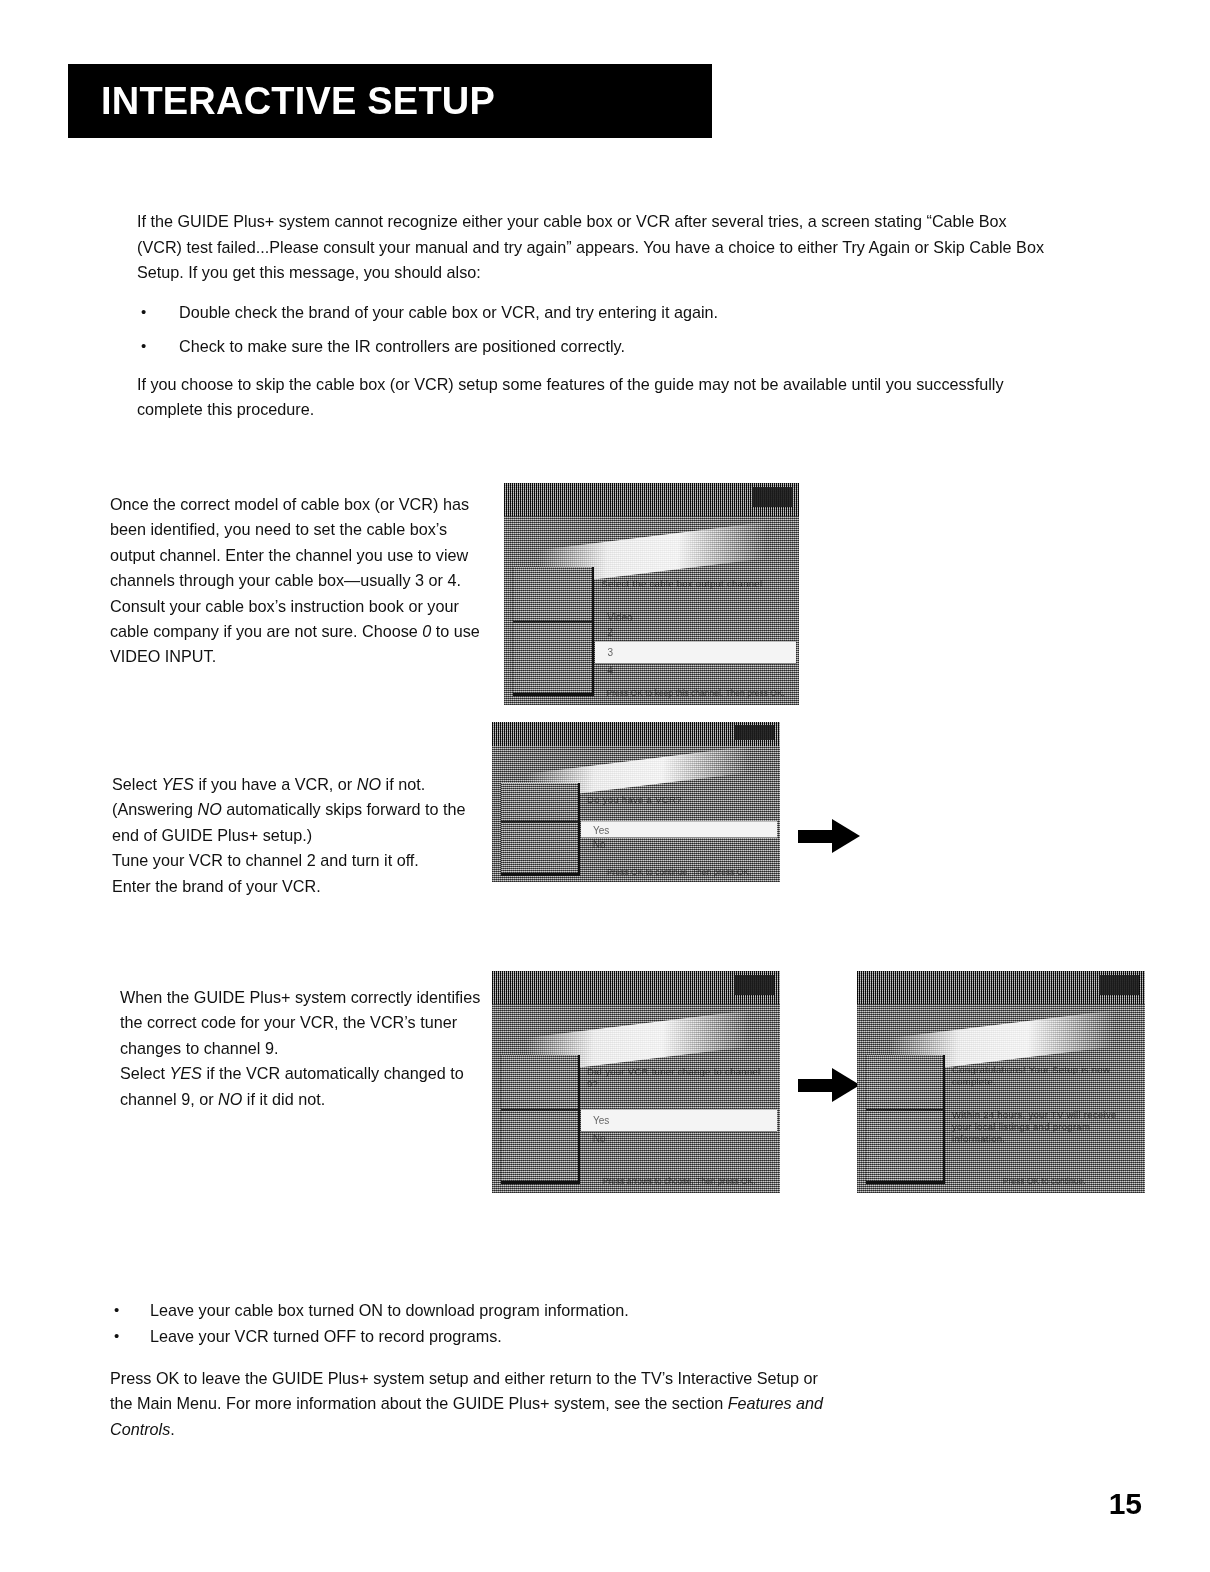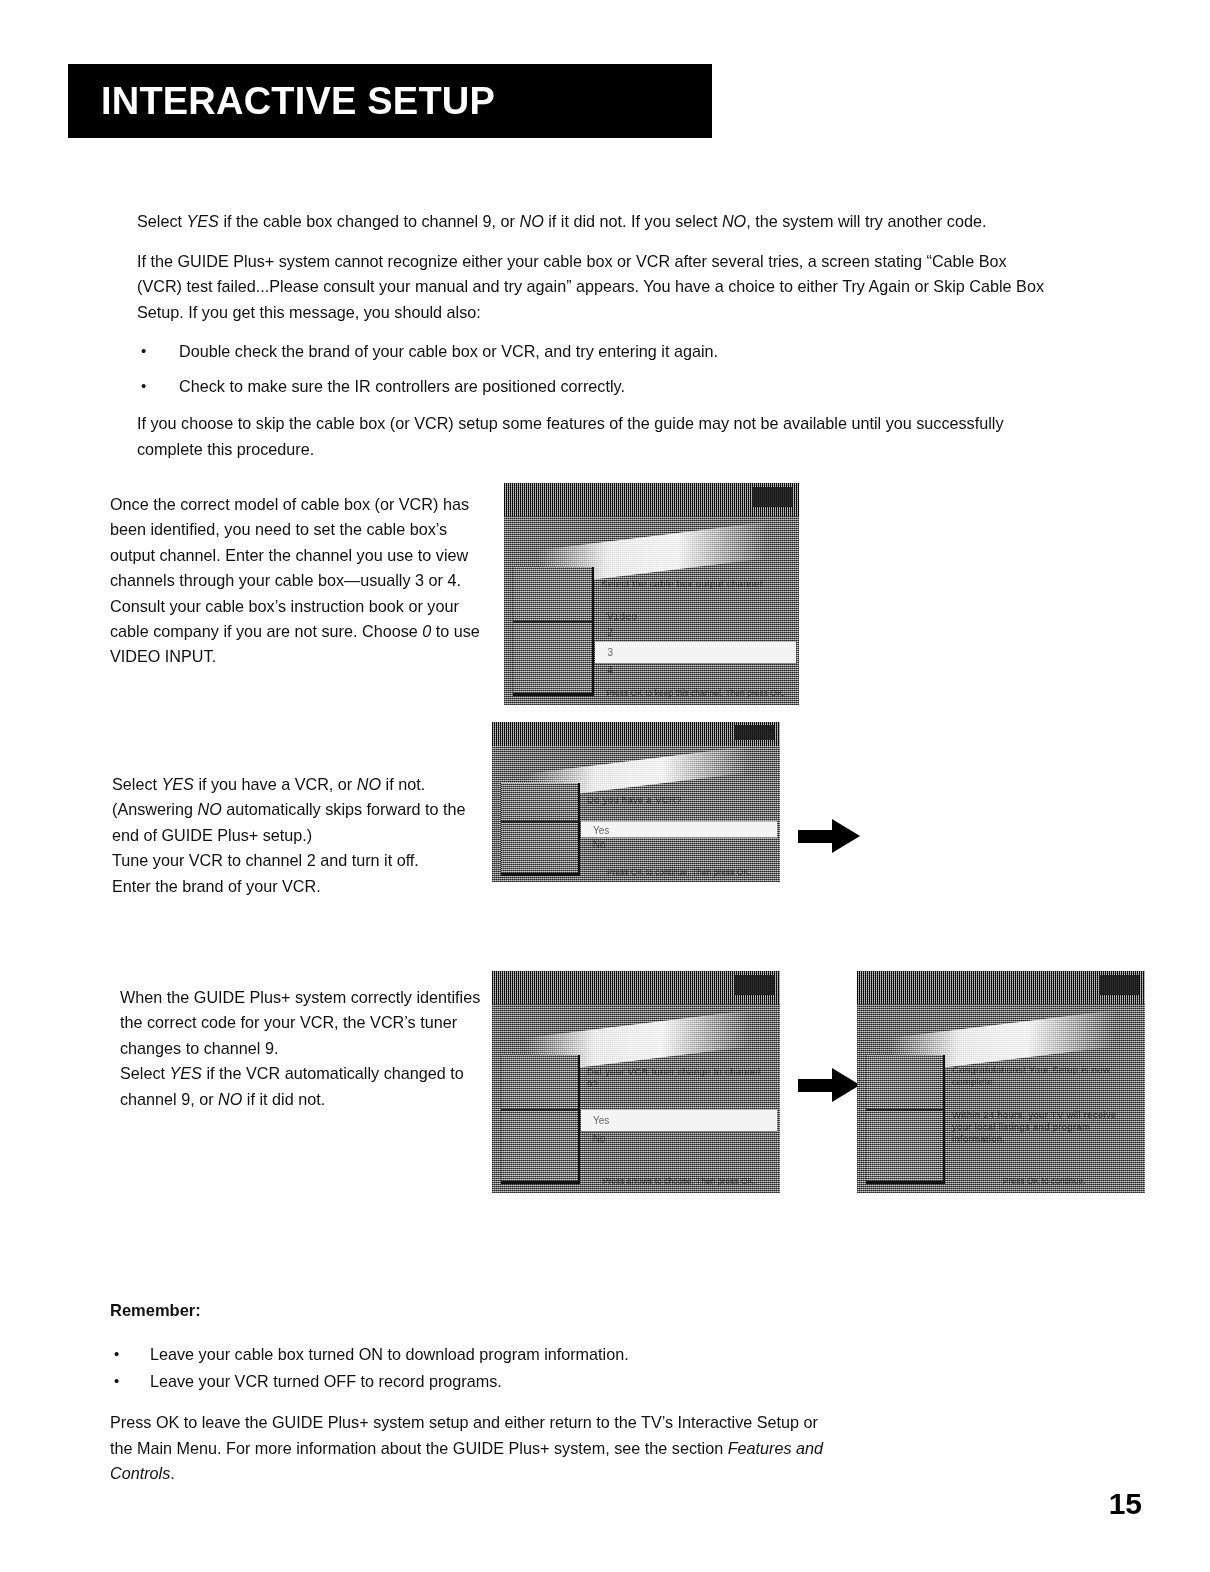--- a/index.html
+++ b/index.html
@@ -256,21 +256,20 @@
 </head>
 <body>
 
 <div class="page">
 
   <div class="header-banner">
     <span class="title">INTERACTIVE SETUP</span>
   </div>
 
   <div class="intro">
-    <p><span>Select </span><i>YES</i><span> if the cable box changed to channel 9, or </span><i>NO</i><span> if it did not. If you select </span><i>NO</i><span>, the system will try another code.</span></p>
 
     <p>If the GUIDE Plus+ system cannot recognize either your cable box or VCR after several tries, a screen stating “Cable Box (VCR) test failed...Please consult your manual and try again” appears. You have a choice to either Try Again or Skip Cable Box Setup. If you get this message, you should also:</p>
 
     <ul class="bullets">
       <li><span>Double check the brand of your cable box or VCR, and try entering it again.</span></li>
       <li><span>Check to make sure the IR controllers are positioned correctly.</span></li>
     </ul>
 
     <p class="tight">If you choose to skip the cable box (or VCR) setup some features of the guide may not be available until you successfully complete this procedure.</p>
   </div>
@@ -279,21 +278,21 @@
     <span>Once the correct model of cable box (or VCR) has been identified, you need to set the cable box’s output channel. Enter the channel you use to view channels through your cable box—usually 3 or 4. Consult your cable box’s instruction book or your cable company if you are not sure. Choose </span><i>0</i><span> to use VIDEO INPUT.</span>
   </div>
 
   <div class="shot" style="left:504px; top:483px; width:295px; height:222px;">
     <div class="topbar"></div>
     <div class="logoband"></div>
     <div class="swoosh"></div>
     <div class="leftpanel"></div>
     <div class="panel-divider"></div>
     <div class="osd-text" style="top:43%;">Select the cable box output channel</div>
-    <div class="opt" style="top:58%;font-family:Liberation Mono, monospace;">Video</div>
+    <div class="opt" style="top:58%;">Video</div>
     <div class="opt" style="top:65%;">2</div>
     <div class="highlight-bar" style="top:71%;">
       <span class="hl-label">3</span>
     </div>
     <div class="opt" style="top:82%;">4</div>
     <div class="footer-hint">Press OK to keep this channel. Then press OK.</div>
   </div>
 
   <div class="col-text" style="left:112px; top:772px; width:372px;">
     <div><span>Select </span><i>YES</i><span> if you have a VCR, or </span><i>NO</i><span> if not.</span></div>
@@ -351,21 +350,20 @@
     <div class="logoband"></div>
     <div class="swoosh"></div>
     <div class="leftpanel"></div>
     <div class="panel-divider"></div>
     <div class="osd-text" style="top:42%;">Congratulations! Your Setup is now complete.</div>
     <div class="osd-text" style="top:62%;">Within 24 hours, your TV will receive your local listings and program information.</div>
     <div class="footer-hint">Press OK to continue.</div>
   </div>
 
   <div class="remember-wrap">
-    <div class="remember-title">Remember:</div>
     <ul class="bullets">
       <li><span>Leave your cable box turned ON to download program information.</span></li>
       <li><span>Leave your VCR turned OFF to record programs.</span></li>
     </ul>
     <p><span>Press OK to leave the GUIDE Plus+ system setup and either return to the TV’s Interactive Setup or the Main Menu. For more information about the GUIDE Plus+ system, see the section </span><i>Features and Controls</i><span>.</span></p>
   </div>
 
   <div class="page-number">15</div>
 
 </div>

